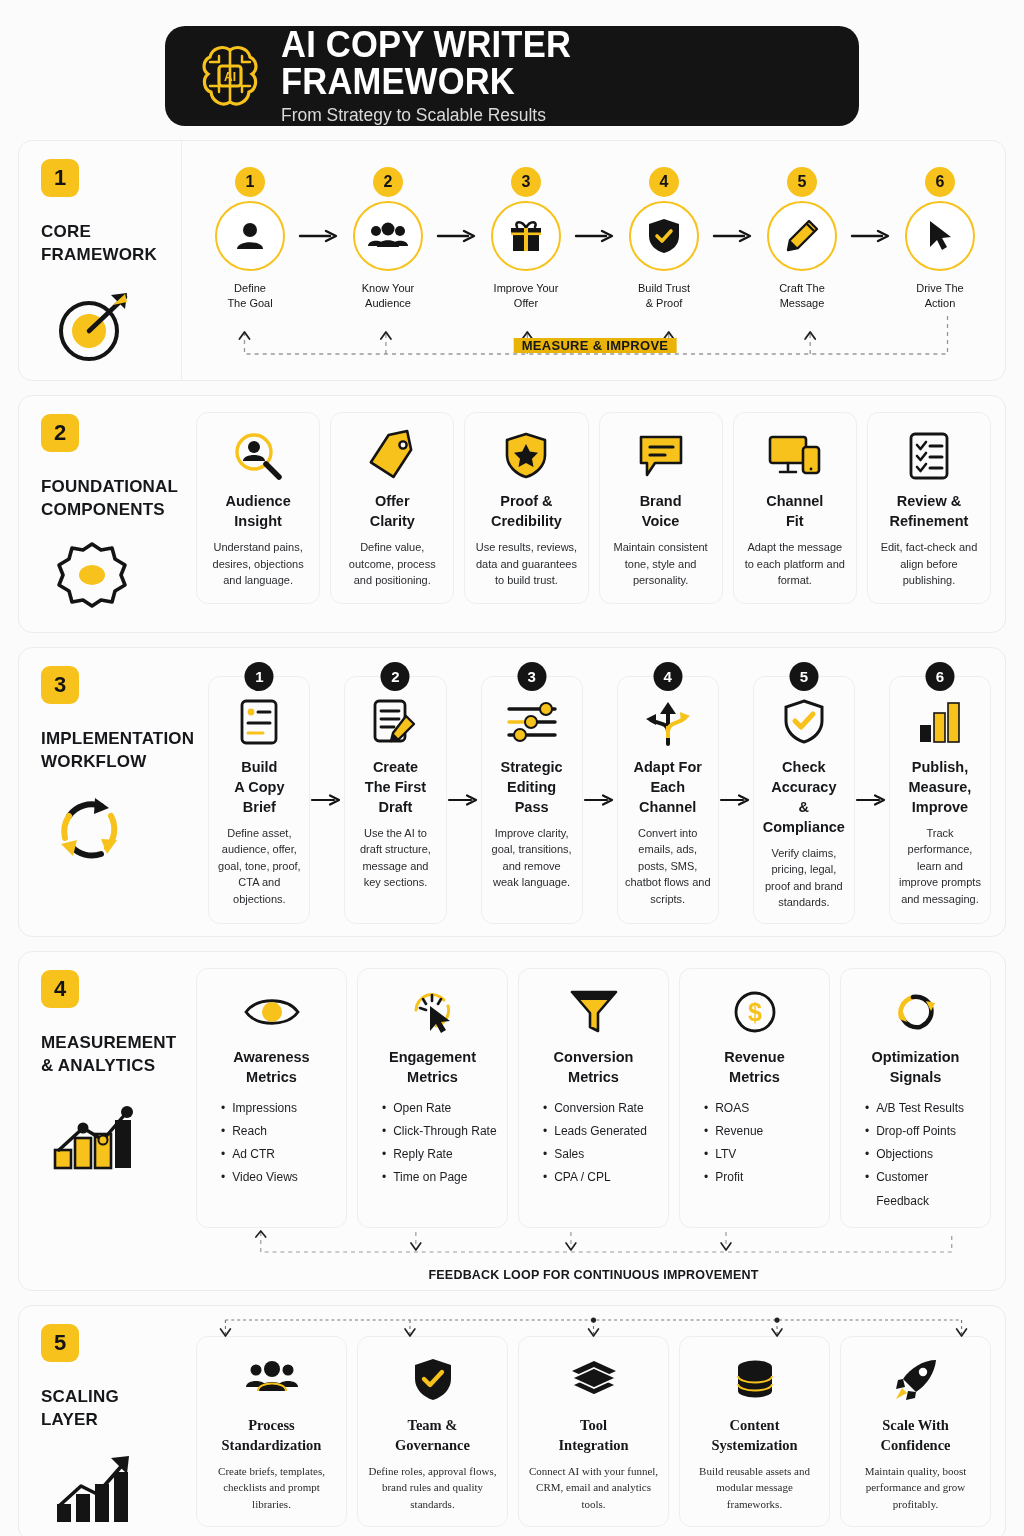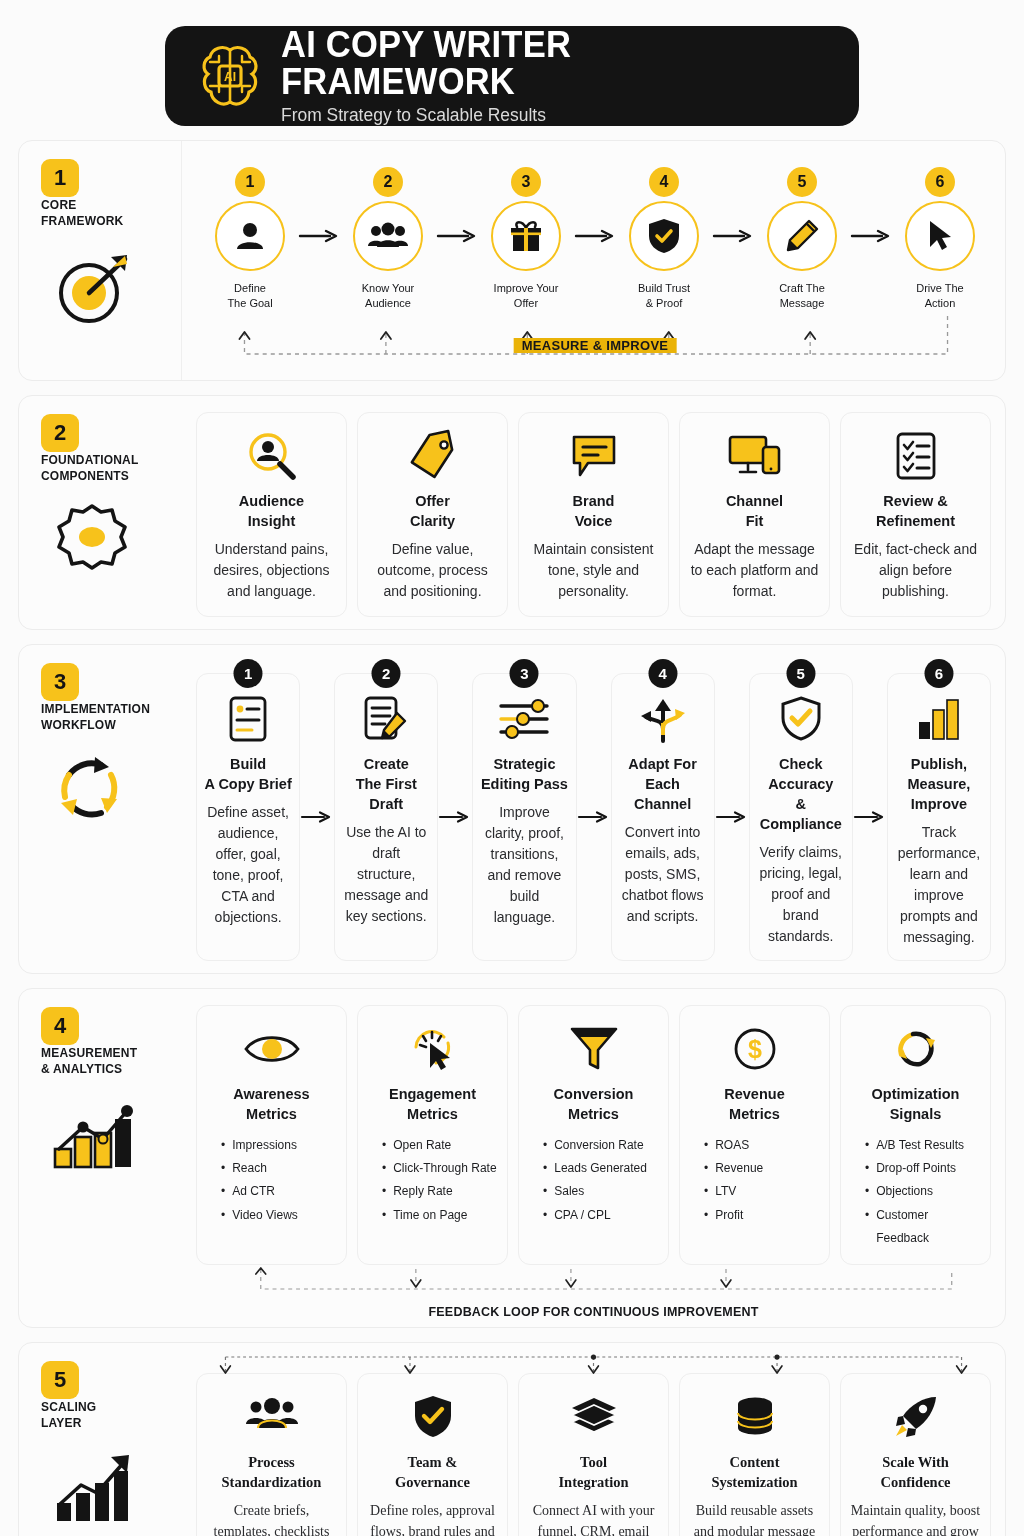--- a/index.html
+++ b/index.html
@@ -46,22 +46,22 @@
     border-right: 1px solid #efefef;
   }
   .section.noborder .sec-side { border-right: none; }
   .badge {
     width: 38px; height: 38px; border-radius: 9px;
     background: #F7C21B;
     color: #141414; font-size: 22px; font-weight: 700;
     display: flex; align-items: center; justify-content: center;
   }
   .sec-title {
-    margin-top: 0;
-    font-size: 12px; font-weight: 700; line-height: 1.35;
+    margin-top: 24px;
+    font-size: 17px; font-weight: 700; line-height: 1.35;
     letter-spacing: 0.2px; text-transform: uppercase;
   }
   .sec-ico { margin-top: 16px; margin-left: 8px; }
   .sec-body { flex: 1 1 auto; padding: 16px 14px 12px; position: relative; }
 
   
   .flow { display: flex; align-items: flex-start; justify-content: space-between; padding: 10px 6px 0; }
   .flow-step { width: 96px; display: flex; flex-direction: column; align-items: center; position: relative; }
   .step-num {
     width: 30px; height: 30px; border-radius: 50%;
@@ -88,21 +88,21 @@
   
   .cards { display: flex; gap: 10px; align-items: stretch; }
   .card {
     flex: 1 1 0; background: #fcfcfc;
     border: 1px solid #eeeeee; border-radius: 12px;
     padding: 14px 8px 14px;
     display: flex; flex-direction: column; align-items: center;
   }
   .card-ico { height: 58px; display: flex; align-items: center; justify-content: center; }
   .card-title { margin-top: 6px; font-size: 14.5px; font-weight: 700; text-align: center; line-height: 1.38; }
-  .card-desc { margin-top: 8px; font-size: 14px; text-align: center; line-height: 1.5; color: #2a2b2e; }
+  .card-desc { margin-top: 8px; font-size: 11px; text-align: center; line-height: 1.5; color: #2a2b2e; }
 
   
   .wf-row { display: flex; align-items: stretch; padding-top: 12px; }
   .wf-card {
     flex: 1 1 0; background: #fcfcfc; border: 1px solid #eeeeee; border-radius: 12px;
     padding: 16px 7px 12px; display: flex; flex-direction: column; align-items: center; position: relative;
   }
   .wf-num {
     position: absolute; top: -15px; left: 50%; transform: translateX(-50%);
     width: 29px; height: 29px; border-radius: 50%; background: #141414; color: #fff;
@@ -357,20 +357,33 @@
               <circle cx="36" cy="13" r="3.6" fill="#fcfcfc" stroke="#141414" stroke-width="2.4"></circle>
             </svg>
           </div>
           <div class="card-title">
             <div>Offer</div>
             <div>Clarity</div>
           </div>
           <div class="card-desc">Define value, outcome, process and positioning.</div>
         </div>
 
+        <div class="card">
+          <div class="card-ico">
+            <svg width="44" height="48" viewBox="0 0 44 48">
+              <path d="M22 2 L41 8 V23 C41 34 32 42 22 45 C12 42 3 34 3 23 V8 Z" fill="#F7C21B" stroke="#141414" stroke-width="2.6" stroke-linejoin="round"></path>
+              <path d="M22 12 L25.8 19.6 L34 20.8 L28 26.7 L29.5 35 L22 31 L14.5 35 L16 26.7 L10 20.8 L18.2 19.6 Z" fill="#141414"></path>
+            </svg>
+          </div>
+          <div class="card-title">
+            <div>Proof &amp;</div>
+            <div>Credibility</div>
+          </div>
+          <div class="card-desc">Use results, reviews, data and guarantees to build trust.</div>
+        </div>
 
         <div class="card">
           <div class="card-ico">
             <svg width="50" height="46" viewBox="0 0 50 46">
               <path d="M5 4 H45 V30 H19 L11 42 L11 30 H5 Z" fill="#F7C21B" stroke="#141414" stroke-width="2.6" stroke-linejoin="round"></path>
               <path d="M14 14 H37 M14 22 H29" stroke="#141414" stroke-width="3.2" stroke-linecap="round"></path>
             </svg>
           </div>
           <div class="card-title">
             <div>Brand</div>
@@ -498,21 +511,21 @@
               <path d="M28 22 H49" stroke="#141414" stroke-width="3.4" stroke-linecap="round"></path>
               <circle cx="25" cy="22" r="6" fill="#F7C21B" stroke="#141414" stroke-width="2"></circle>
               <path d="M3 35 H49" stroke="#141414" stroke-width="3.4" stroke-linecap="round"></path>
               <circle cx="14" cy="35" r="6" fill="#F7C21B" stroke="#141414" stroke-width="2"></circle>
             </svg>
           </div>
           <div class="card-title">
             <div>Strategic</div>
             <div>Editing Pass</div>
           </div>
-          <div class="card-desc">Improve clarity, proof, transitions, and remove build language.</div>
+          <div class="card-desc">Improve clarity, goal, transitions, and remove weak language.</div>
         </div>
 
         <div class="wf-arrow">
           <svg width="32" height="14" viewBox="0 0 32 14">
               <path d="M1 7 H23" stroke="#141414" stroke-width="2.2" stroke-linecap="round"></path>
               <path d="M19 2.5 L28 7 L19 11.5" fill="none" stroke="#141414" stroke-width="2.2" stroke-linecap="round" stroke-linejoin="round"></path>
             </svg>
         </div>
 
         <div class="wf-card">

